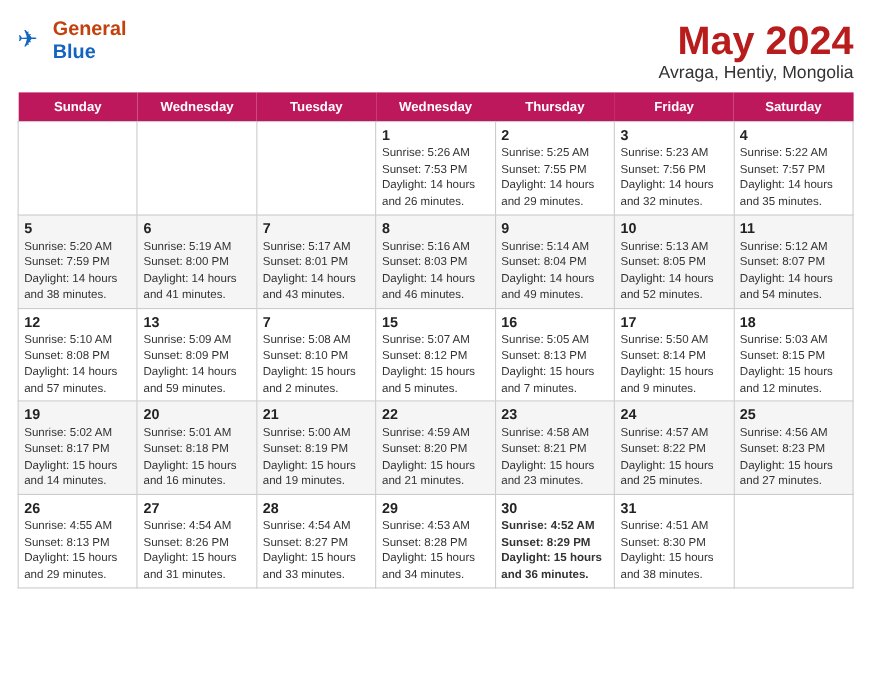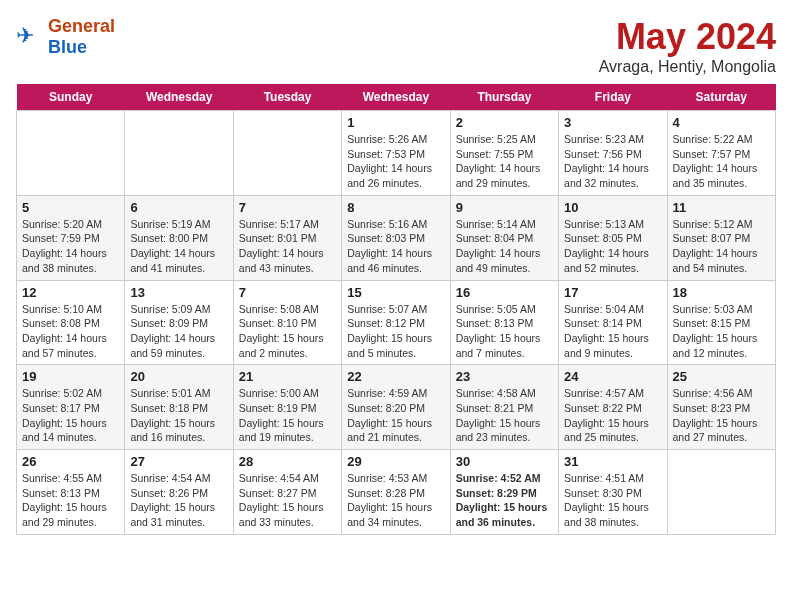--- a/index.html
+++ b/index.html
@@ -218,21 +218,21 @@
 Daylight: 15 hours and 5 minutes.</div>
         </td>
         <td>
           <div class="cell-day">16</div>
           <div class="cell-info" style="white-space: pre-line;">Sunrise: 5:05 AM
 Sunset: 8:13 PM
 Daylight: 15 hours and 7 minutes.</div>
         </td>
         <td>
           <div class="cell-day">17</div>
-          <div class="cell-info" style="white-space: pre-line;">Sunrise: 5:04 AM
+          <div class="cell-info" style="white-space: pre-line;">Sunrise: 5:50 AM
 Sunset: 8:14 PM
 Daylight: 15 hours and 9 minutes.</div>
         </td>
         <td>
           <div class="cell-day">18</div>
           <div class="cell-info" style="white-space: pre-line;">Sunrise: 5:03 AM
 Sunset: 8:15 PM
 Daylight: 15 hours and 12 minutes.</div>
         </td>
       </tr>

